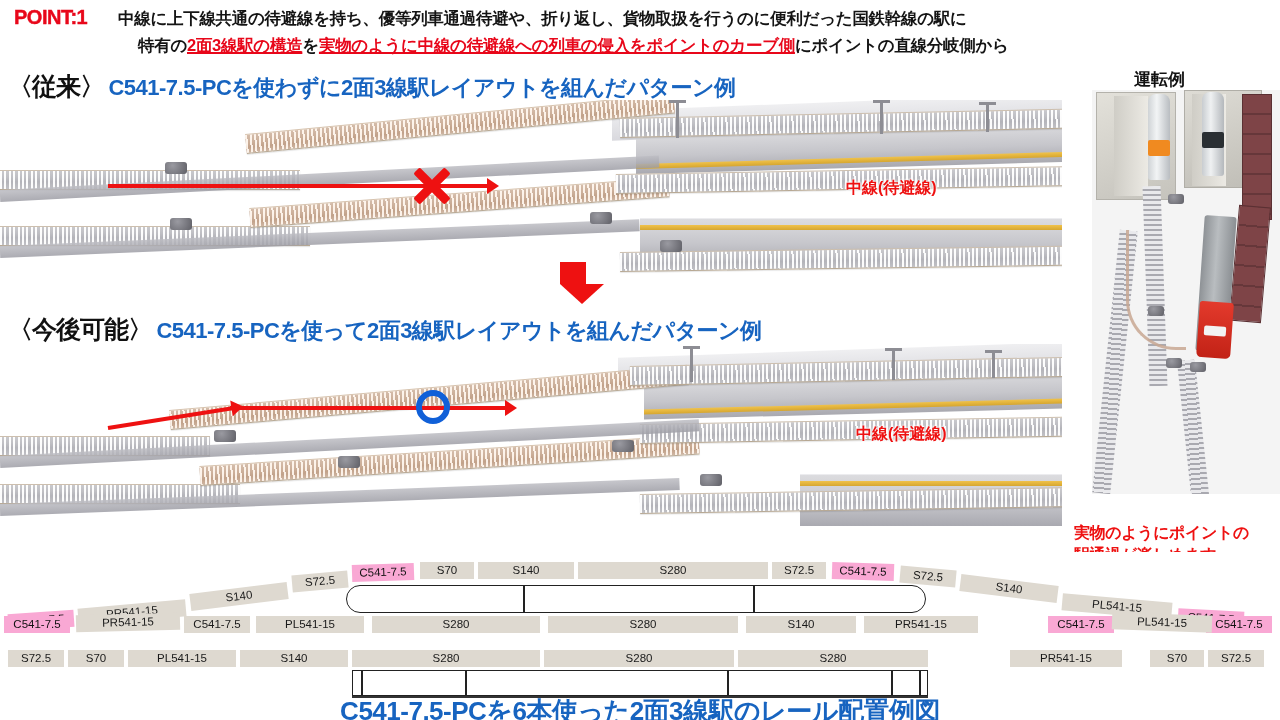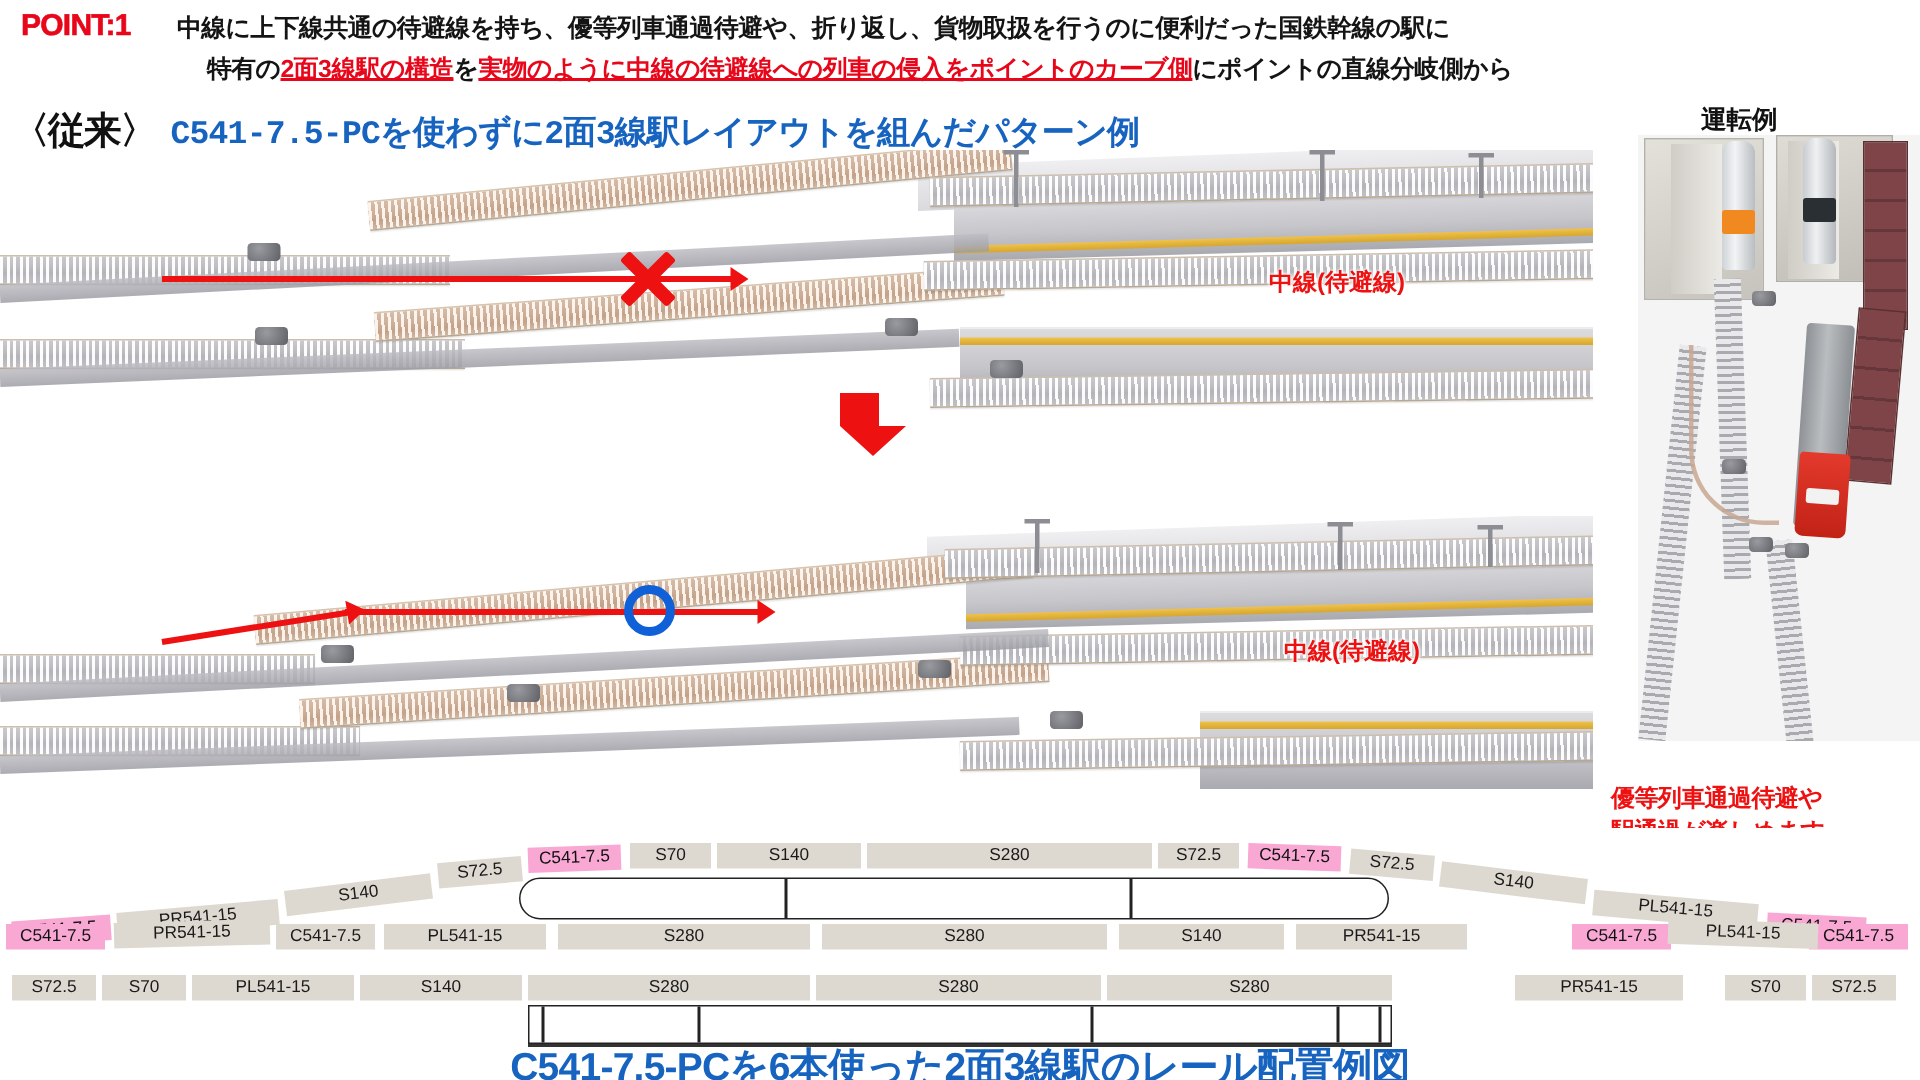--- a/index.html
+++ b/index.html
@@ -137,21 +137,21 @@
 <body>
 
 <div id="page">
 
   <div class="hdr">
     <div class="point-badge">POINT:1</div>
     <div class="hdr-l1">中線に上下線共通の待避線を持ち、優等列車通過待避や、折り返し、貨物取扱を行うのに便利だった国鉄幹線の駅に</div>
     <div class="hdr-l2"><span>特有の</span><span class="red-u">2面3線駅の構造</span><span>を</span><span class="red-u">実物のように中線の待避線への列車の侵入をポイントのカーブ側</span><span>にポイントの直線分岐側から</span></div>
   </div>
 
-  <div class="sec-head" style="left:8px; top:70px;font-family:Liberation Mono, monospace;">
+  <div class="sec-head" style="left:8px; top:70px;">
     <span class="sec-kind">〈従来〉</span>
     <span class="sec-title">C541-7.5-PCを使わずに2面3線駅レイアウトを組んだパターン例</span>
   </div>
   <div class="sec-sub" style="left:14px; top:118px;">中線(待避線)にポイントの直線分岐側から</div>
   <div class="sec-sub" style="left:14px; top:141px;">入るため実物とは異なってしまう</div>
 
   <div class="photo" style="left:0px; top:100px; width:1062px; height:190px;">
     <div class="sky"></div>
 
     <div class="plat-deck" style="left:612px; top:2px; width:452px; height:30px; transform:skewY(-2.2deg);"></div>
@@ -186,20 +186,24 @@
     <div class="ann-arrow" style="left:108px; top:84px; width:380px;"></div>
     <div class="ann-x" style="left:410px; top:64px;"></div>
     <div class="photo-label" style="left:846px; top:78px;">中線(待避線)</div>
   </div>
 
   <div class="big-down" style="left:560px; top:262px;">
     <div class="shaft"></div>
     <div class="head"></div>
   </div>
 
+  <div class="sec-head" style="left:8px; top:313px;">
+    <span class="sec-kind">〈今後可能〉</span>
+    <span class="sec-title">C541-7.5-PCを使って2面3線駅レイアウトを組んだパターン例</span>
+  </div>
   <div class="sec-sub" style="left:16px; top:360px;">実物のように中線の待避線にはポイントのカーブ</div>
   <div class="sec-sub" style="left:16px; top:383px;">分岐側から入る</div>
 
   <div class="photo" style="left:0px; top:344px; width:1062px; height:204px;">
     <div class="sky"></div>
 
     <div class="plat-deck" style="left:618px; top:6px; width:446px; height:28px; transform:skewY(-2deg);"></div>
     <div class="platform" style="left:644px; top:30px; width:420px; height:40px; transform:skewY(-1.5deg);">
       <div class="edge" style="bottom:5px;"></div>
     </div>
@@ -261,21 +265,21 @@
     <div style="position:absolute;left:54px;top:96px;width:18px;height:200px;background:repeating-linear-gradient(180deg,#e9e9ec 0 3px,#a9a9b0 3px 5px);transform:rotate(-2deg);"></div>
     <div style="position:absolute;left:92px;top:270px;width:18px;height:136px;background:repeating-linear-gradient(180deg,#e9e9ec 0 3px,#a9a9b0 3px 5px);transform:rotate(-6deg);"></div>
     <div style="position:absolute;left:34px;top:140px;width:60px;height:120px;border-left:3px solid #c9a893;border-bottom:3px solid #c9a893;border-radius:0 0 0 50px;opacity:.85;"></div>
 
     <div class="point-motor" style="left:76px;top:104px;width:16px;height:10px;"></div>
     <div class="point-motor" style="left:56px;top:216px;width:16px;height:10px;"></div>
     <div class="point-motor" style="left:74px;top:268px;width:16px;height:10px;"></div>
     <div class="point-motor" style="left:98px;top:272px;width:16px;height:10px;"></div>
   </div>
 
-  <div class="rc-text" style="left:1074px; top:522px;">優等列車通過待避や</div>
+  <div class="rc-text" style="left:1074px; top:522px;">実物のようにポイントの</div>
   <div class="rc-text" style="left:1074px; top:544px;">駅通過が楽しめます</div>
 
   <div class="plan">
 
     <div class="seg pink" style="left:8px;  top:60px; width:66px; transform:rotate(-4deg);">C541-7.5</div>
     <div class="seg" style="left:78px; top:52px; width:108px; transform:rotate(-5deg);">PR541-15</div>
     <div class="seg" style="left:190px;top:36px; width:98px; transform:rotate(-7deg);">S140</div>
     <div class="seg" style="left:292px;top:21px; width:56px; transform:rotate(-5deg);">S72.5</div>
     <div class="seg pink" style="left:352px;top:12px; width:62px; transform:rotate(-2deg);">C541-7.5</div>
 

